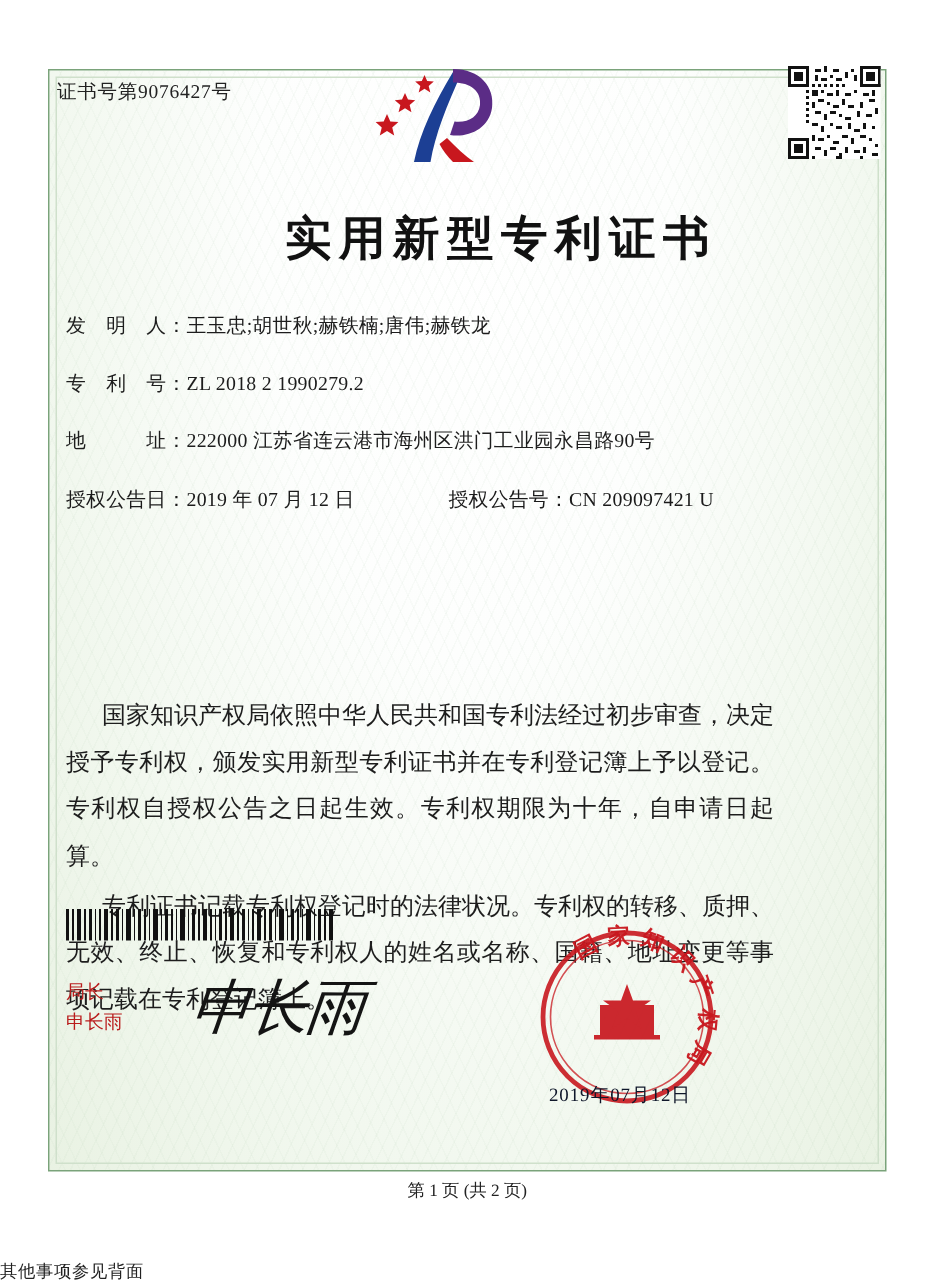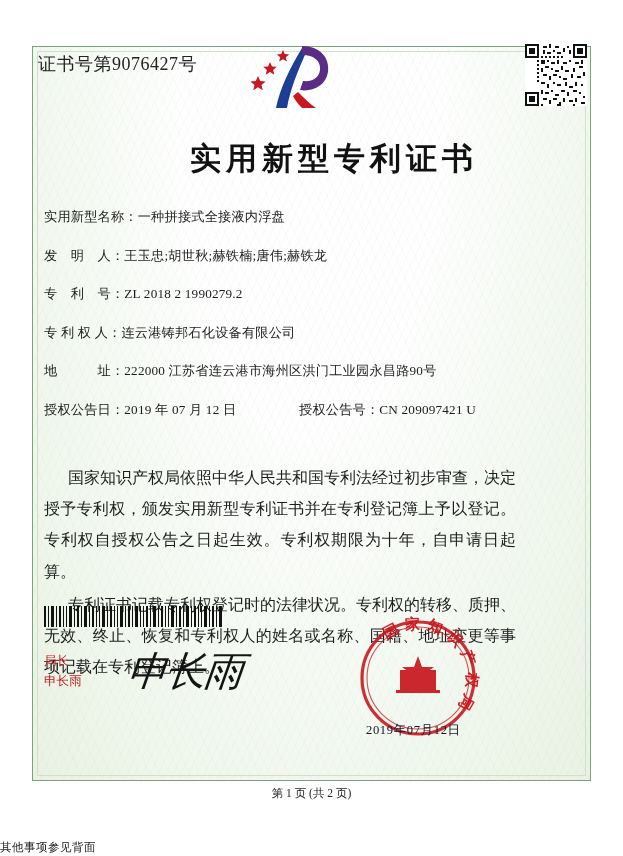--- a/index.html
+++ b/index.html
@@ -53,21 +53,21 @@
       repeating-linear-gradient(115deg, rgba(140,180,140,0.05) 0 1px, rgba(255,255,255,0) 1px 7px),
       repeating-linear-gradient(65deg, rgba(140,180,140,0.045) 0 1px, rgba(255,255,255,0) 1px 9px);
     pointer-events: none;
   }
 
   
   .cert-no {
     position: absolute;
     left: 38px;
     top: 52px;
-    font-size: 18px;
+    font-size: 13px;
     letter-spacing: 0.5px;
     color: #222;
   }
 
   
   .emblem {
     position: absolute;
     left: 246px;
     top: 38px;
     width: 86px;
@@ -343,34 +343,26 @@
         <rect x="24" y="30" width="1" height="1"></rect>
           <rect x="29" y="26" width="1" height="1"></rect>
       </g>
     </svg>
   </div>
 
   <div class="title">实用新型专利证书</div>
 
   <div class="fields">
     <div class="frow">
-      <span class="flabel">实用新型名称：</span>
-      <span class="fvalue">一种拼接式全接液内浮盘</span>
-    </div>
-    <div class="frow">
       <span class="flabel">发　明　人：</span>
       <span class="fvalue">王玉忠;胡世秋;赫铁楠;唐伟;赫铁龙</span>
     </div>
     <div class="frow">
       <span class="flabel">专　利　号：</span>
       <span class="fvalue">ZL 2018 2 1990279.2</span>
-    </div>
-    <div class="frow">
-      <span class="flabel">专 利 权 人：</span>
-      <span class="fvalue">连云港铸邦石化设备有限公司</span>
     </div>
     <div class="frow">
       <span class="flabel">地　　　址：</span>
       <span class="fvalue">222000 江苏省连云港市海州区洪门工业园永昌路90号</span>
     </div>
     <div class="frow-split">
       <span class="half left">
         <span class="flabel">授权公告日：</span>
         <span class="fvalue">2019 年 07 月 12 日</span>
       </span>

